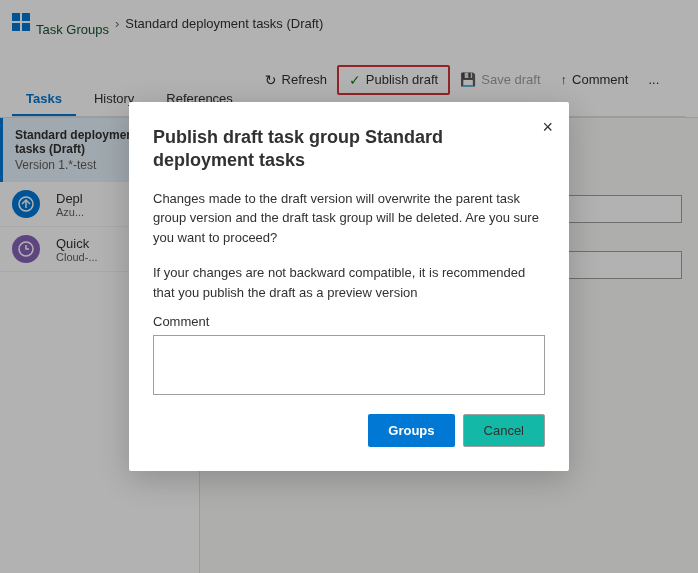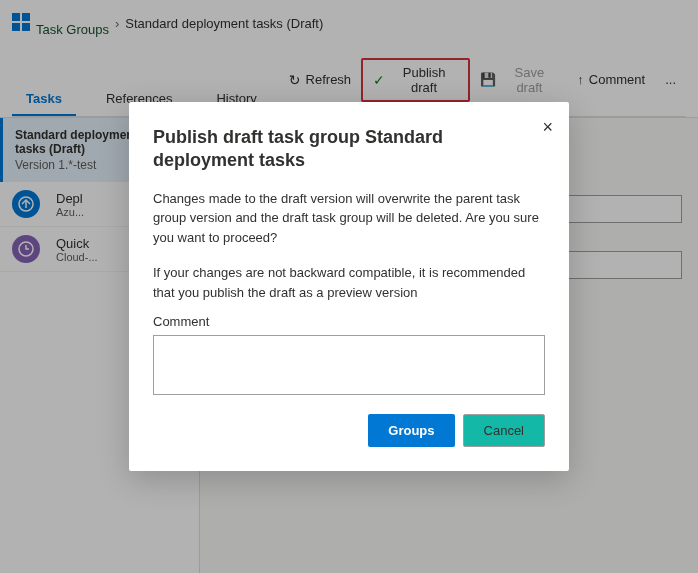--- a/index.html
+++ b/index.html
@@ -16,21 +16,21 @@
       align-items: center;
       padding: 10px 0 6px 0;
       font-size: 13px;
       color: #0078d4;
       gap: 6px;
     }
 
     .nav-tabs {
       display: flex;
       align-items: center;
-      gap: 16px;
+      gap: 4px;
       border-bottom: none;
       margin-top: 40px;
     }
     .nav-tab {
       padding: 8px 14px;
       font-size: 13px;
       cursor: pointer;
       color: #323130;
       border-bottom: 2px solid transparent;
       display: flex;
@@ -257,24 +257,24 @@
     <span style="color:#666;">›</span>
     <span style="color:#323130;">Standard deployment tasks (Draft)</span>
   </div>
 
   <div class="nav-toolbar-row">
     <div class="nav-tabs">
       <div class="nav-tab active">
         <span>Tasks</span>
       </div>
       <div class="nav-tab">
+        <span>History</span>
+      </div>
+      <div class="nav-tab">
         <span>References</span>
-      </div>
-      <div class="nav-tab">
-        <span>History</span>
       </div>
     </div>
 
     <div style="display:flex; align-items:center; margin-left:8px; gap:0;">
       <button class="toolbar-btn">
         <span style="font-size:14px;">↻</span>
         <span>Refresh</span>
       </button>
       <button class="toolbar-btn highlighted">
         <span style="color:#107c10; font-size:14px;">✓</span>

